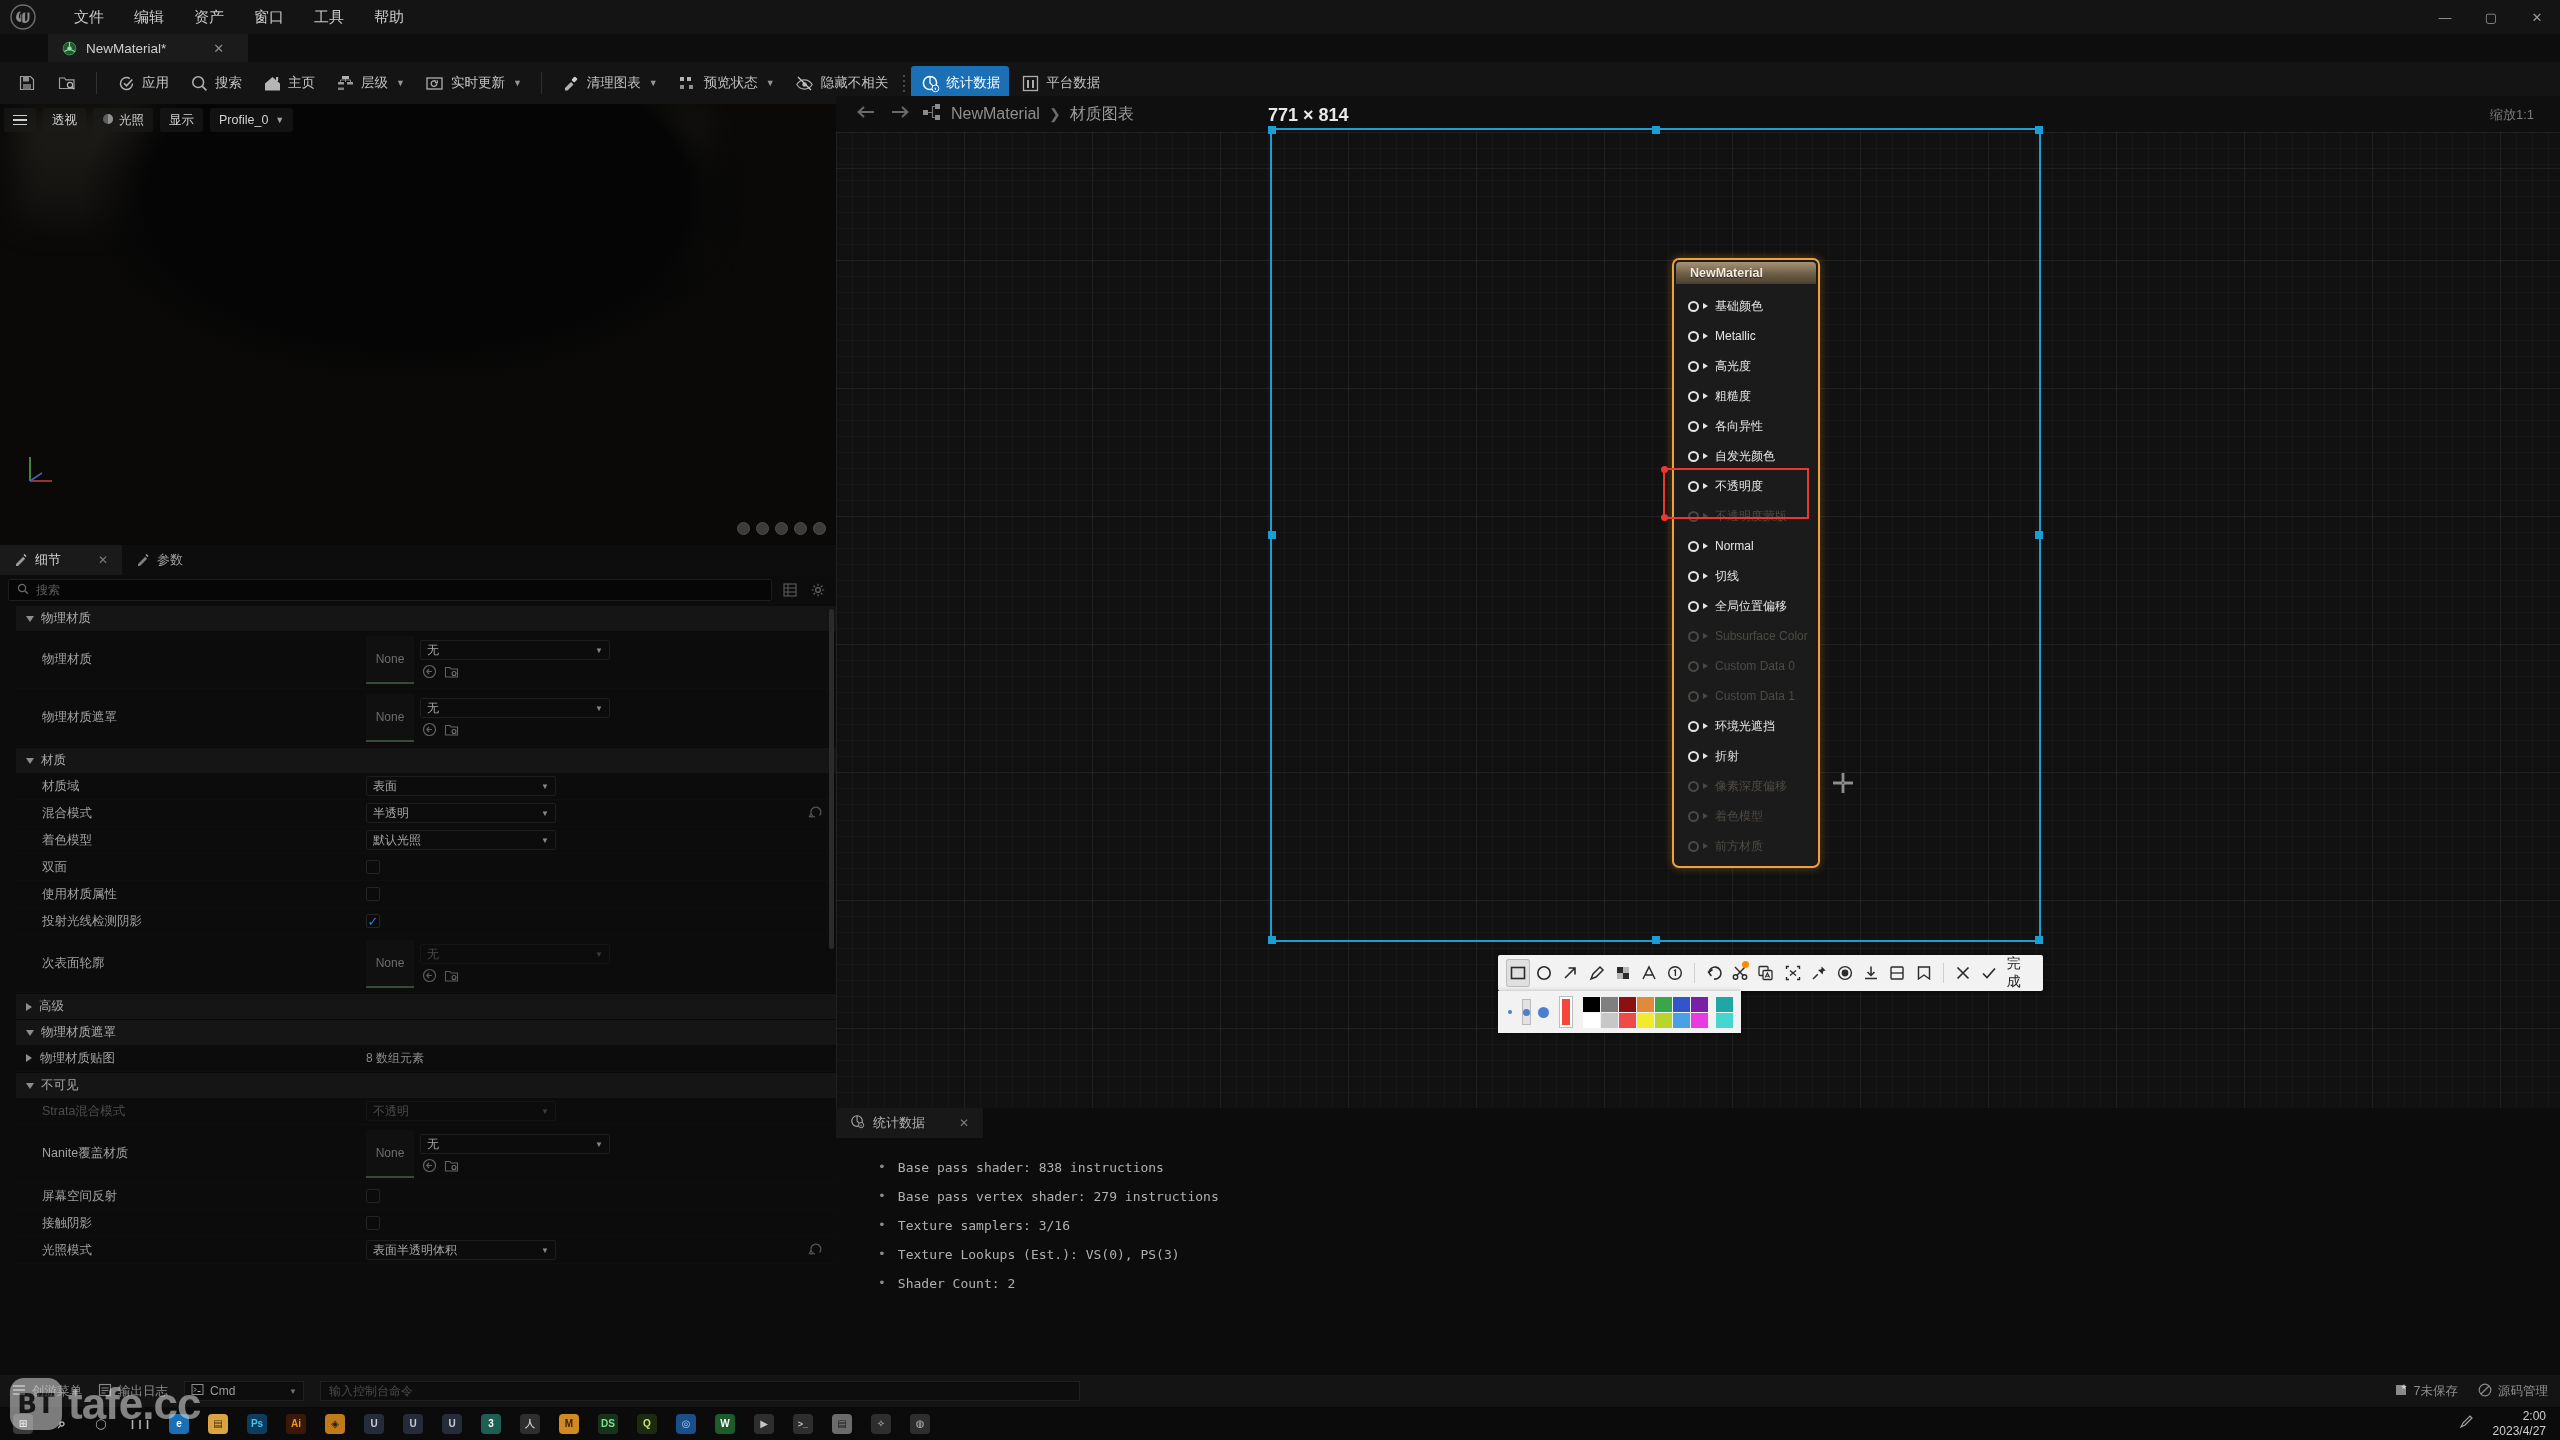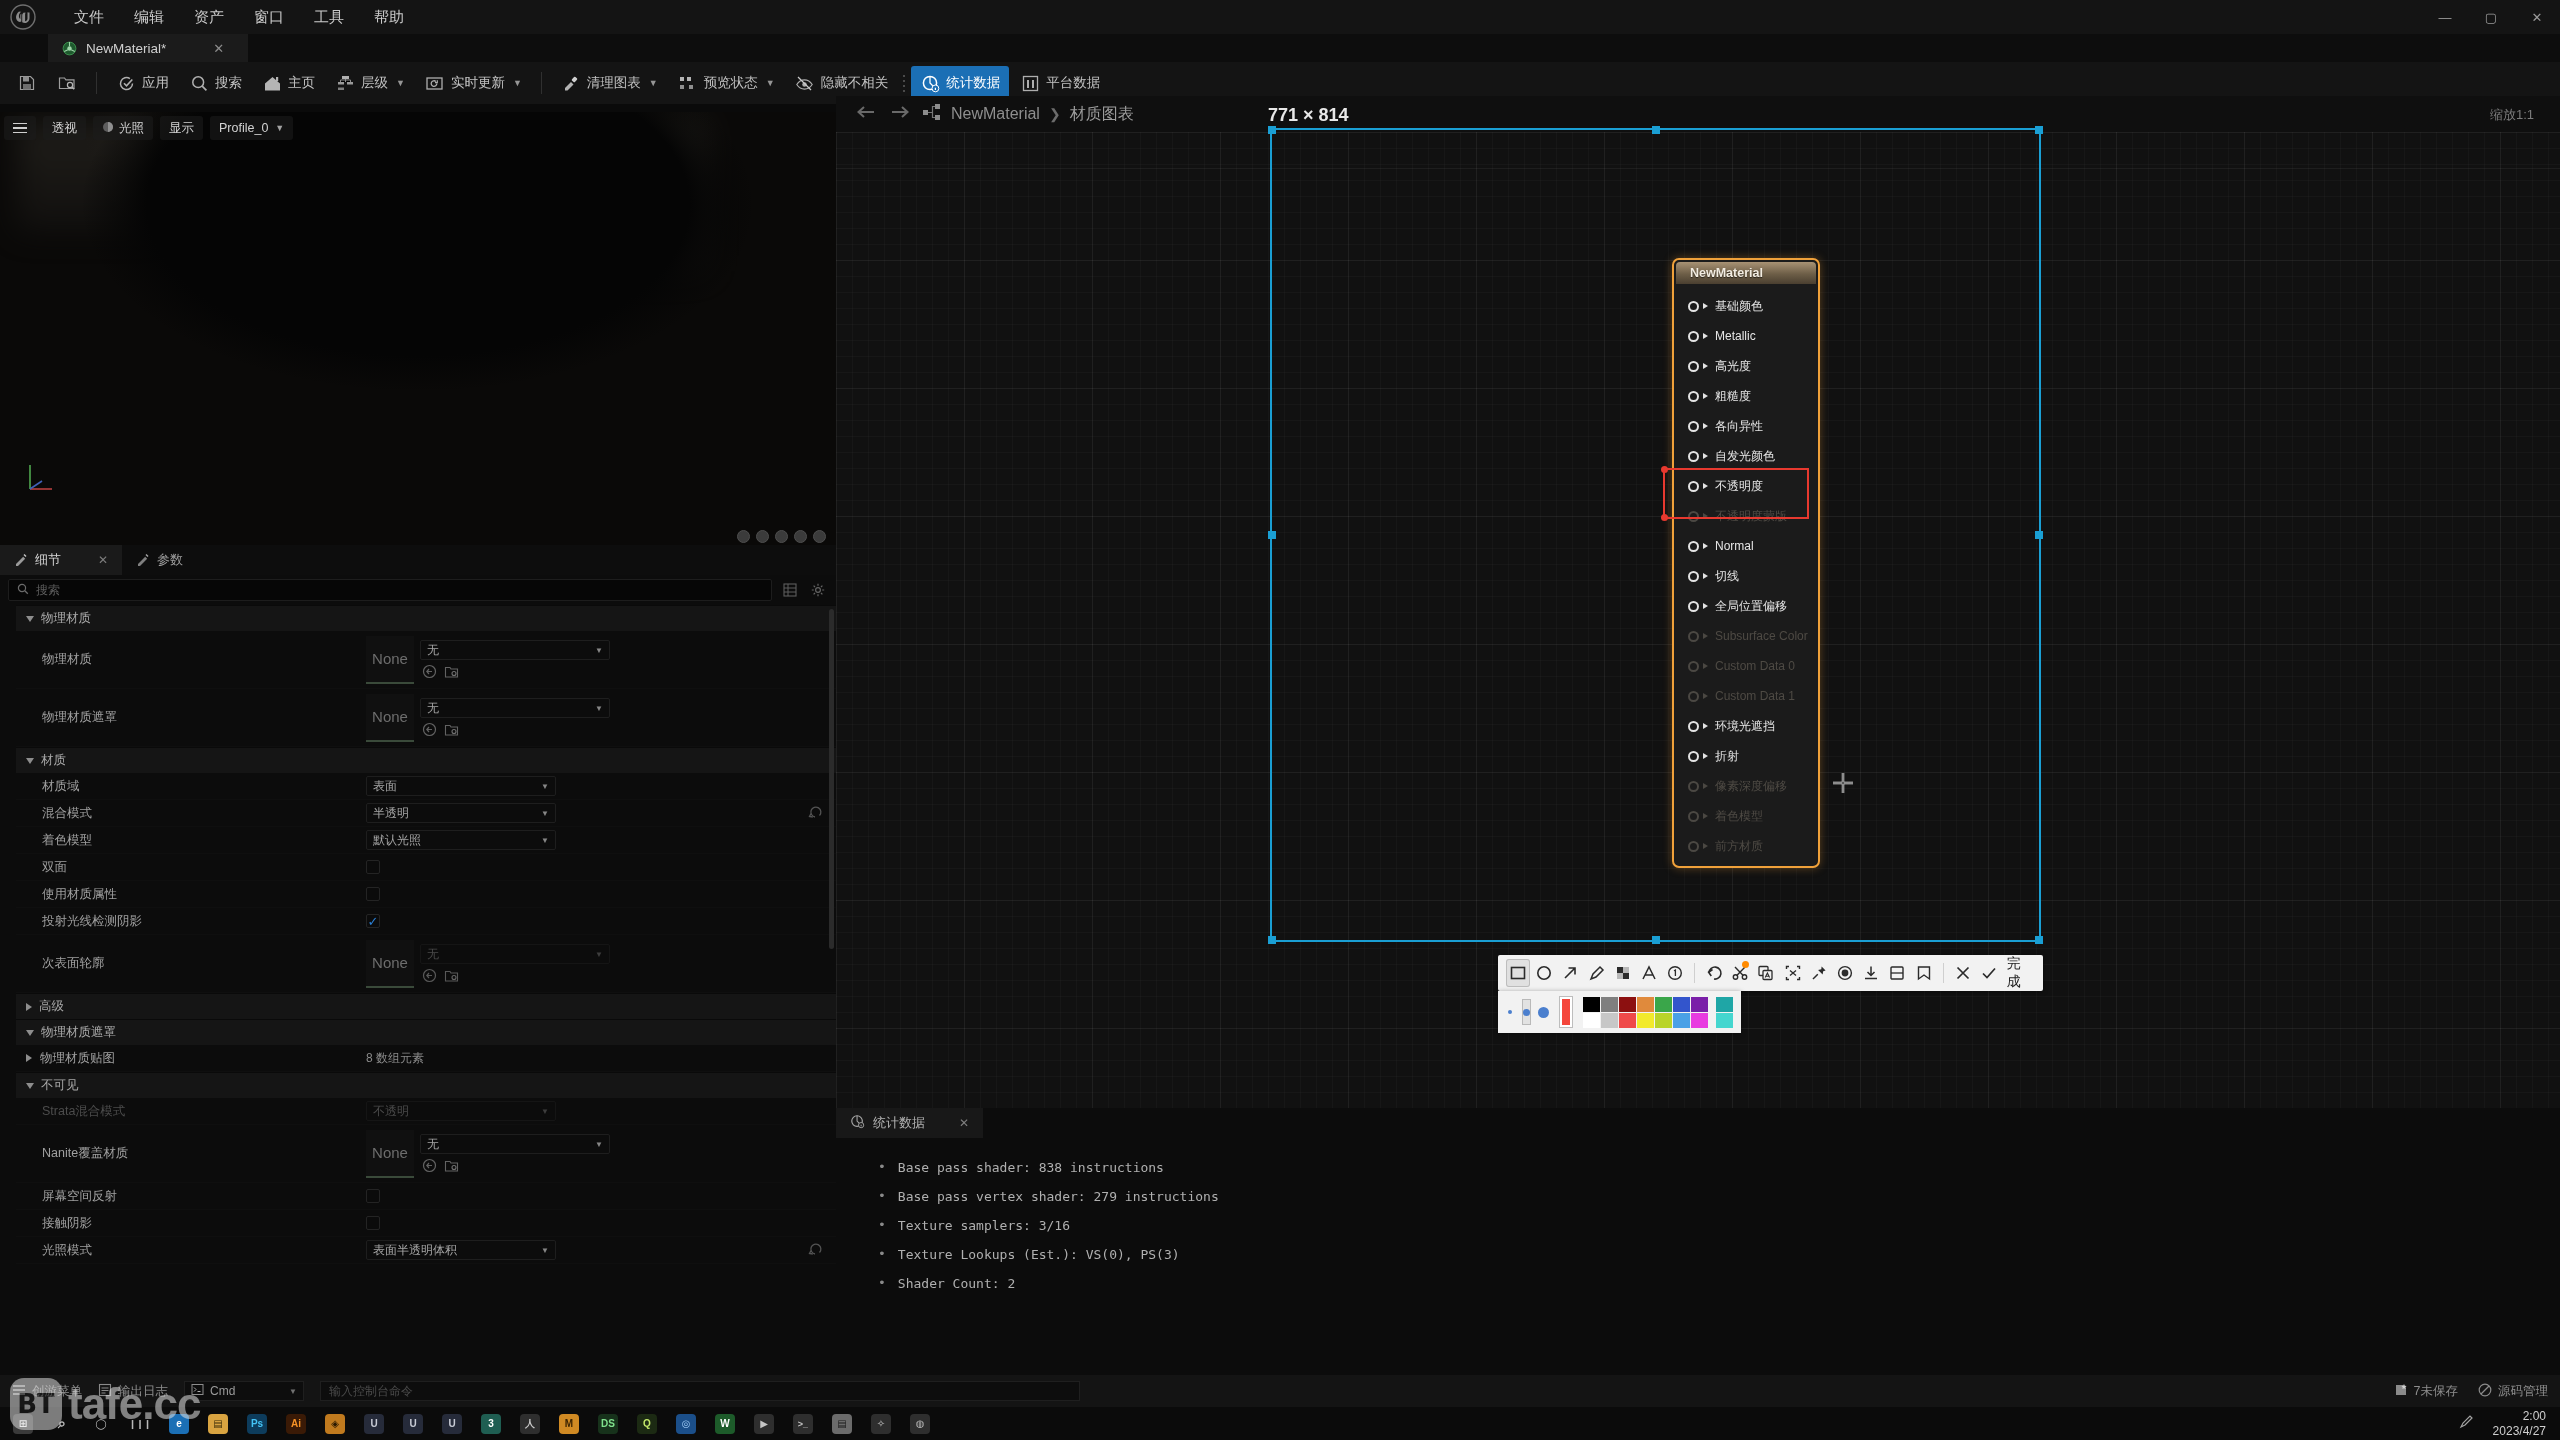--- a/index.html
+++ b/index.html
@@ -59,21 +59,21 @@
   .tb-ico { width: 20px; height: 20px; display: inline-flex; align-items: center; justify-content: center; }
   .tb-ico svg { display: block; }
   .tb-caret { font-size: 9px; opacity: .75; margin-left: 2px; }
   .tb-sep { width: 1px; height: 22px; background: #303030; margin: 0 8px; }
   .tb-dots { width: 10px; display: flex; flex-direction: column; gap: 3px; align-items: center; opacity: .55; }
   .tb-dots i { width: 2px; height: 2px; background: #999; border-radius: 50%; display: block; }
 
   
   .viewport {
     position: absolute; left: 0; top: 104px; width: 836px; height: 441px;
-    background: #b91c1c; overflow: hidden; margin-top: 8px;
+    background: #b91c1c; overflow: hidden;
   }
   .vp-photo {
     position: absolute; inset: 0;
     background:
       radial-gradient(ellipse 420px 200px at 48% 8%, #23201c 0%, #14120f 45%, #0a0908 75%),
       linear-gradient(180deg, #2b2722 0%, #141210 40%, #070706 100%);
   }
   .vp-photo::after{
     content:""; position:absolute; left:-6%; top:-38%; width:112%; height:118%;
     background: radial-gradient(ellipse 50% 50% at 50% 50%, #050505 58%, rgba(5,5,5,0) 72%);
@@ -140,21 +140,21 @@
   .prop-row {
     display: flex; align-items: center; min-height: 27px; font-size: 12.5px; color: #9c9c9c;
     border-bottom: 1px solid #0f0f0f;
   }
   .prop-row.tall { min-height: 58px; }
   .prop-label { width: 350px; padding-left: 26px; color: #a0a0a0; }
   .prop-label.dim { color: #4c4c4c; }
   .prop-val { flex: 1; display: flex; align-items: center; gap: 6px; }
   .asset-box {
     width: 48px; height: 48px; background: #101010; border-bottom: 2px solid #3a4a3a;
-    display: flex; align-items: center; justify-content: center; font-size: 15px; color: #6d6d6d;
+    display: flex; align-items: center; justify-content: center; font-size: 12px; color: #6d6d6d;
   }
   .asset-right { display: flex; flex-direction: column; gap: 4px; }
   .combo {
     height: 20px; background: #0c0c0c; border: 1px solid #1e1e1e; border-radius: 2px;
     display: flex; align-items: center; justify-content: space-between; padding: 0 6px;
     font-size: 12px; color: #a5a5a5; min-width: 110px;
   }
   .combo.wide { width: 190px; }
   .combo.asset { width: 190px; }
   .combo .cv { overflow: hidden; white-space: nowrap; }

